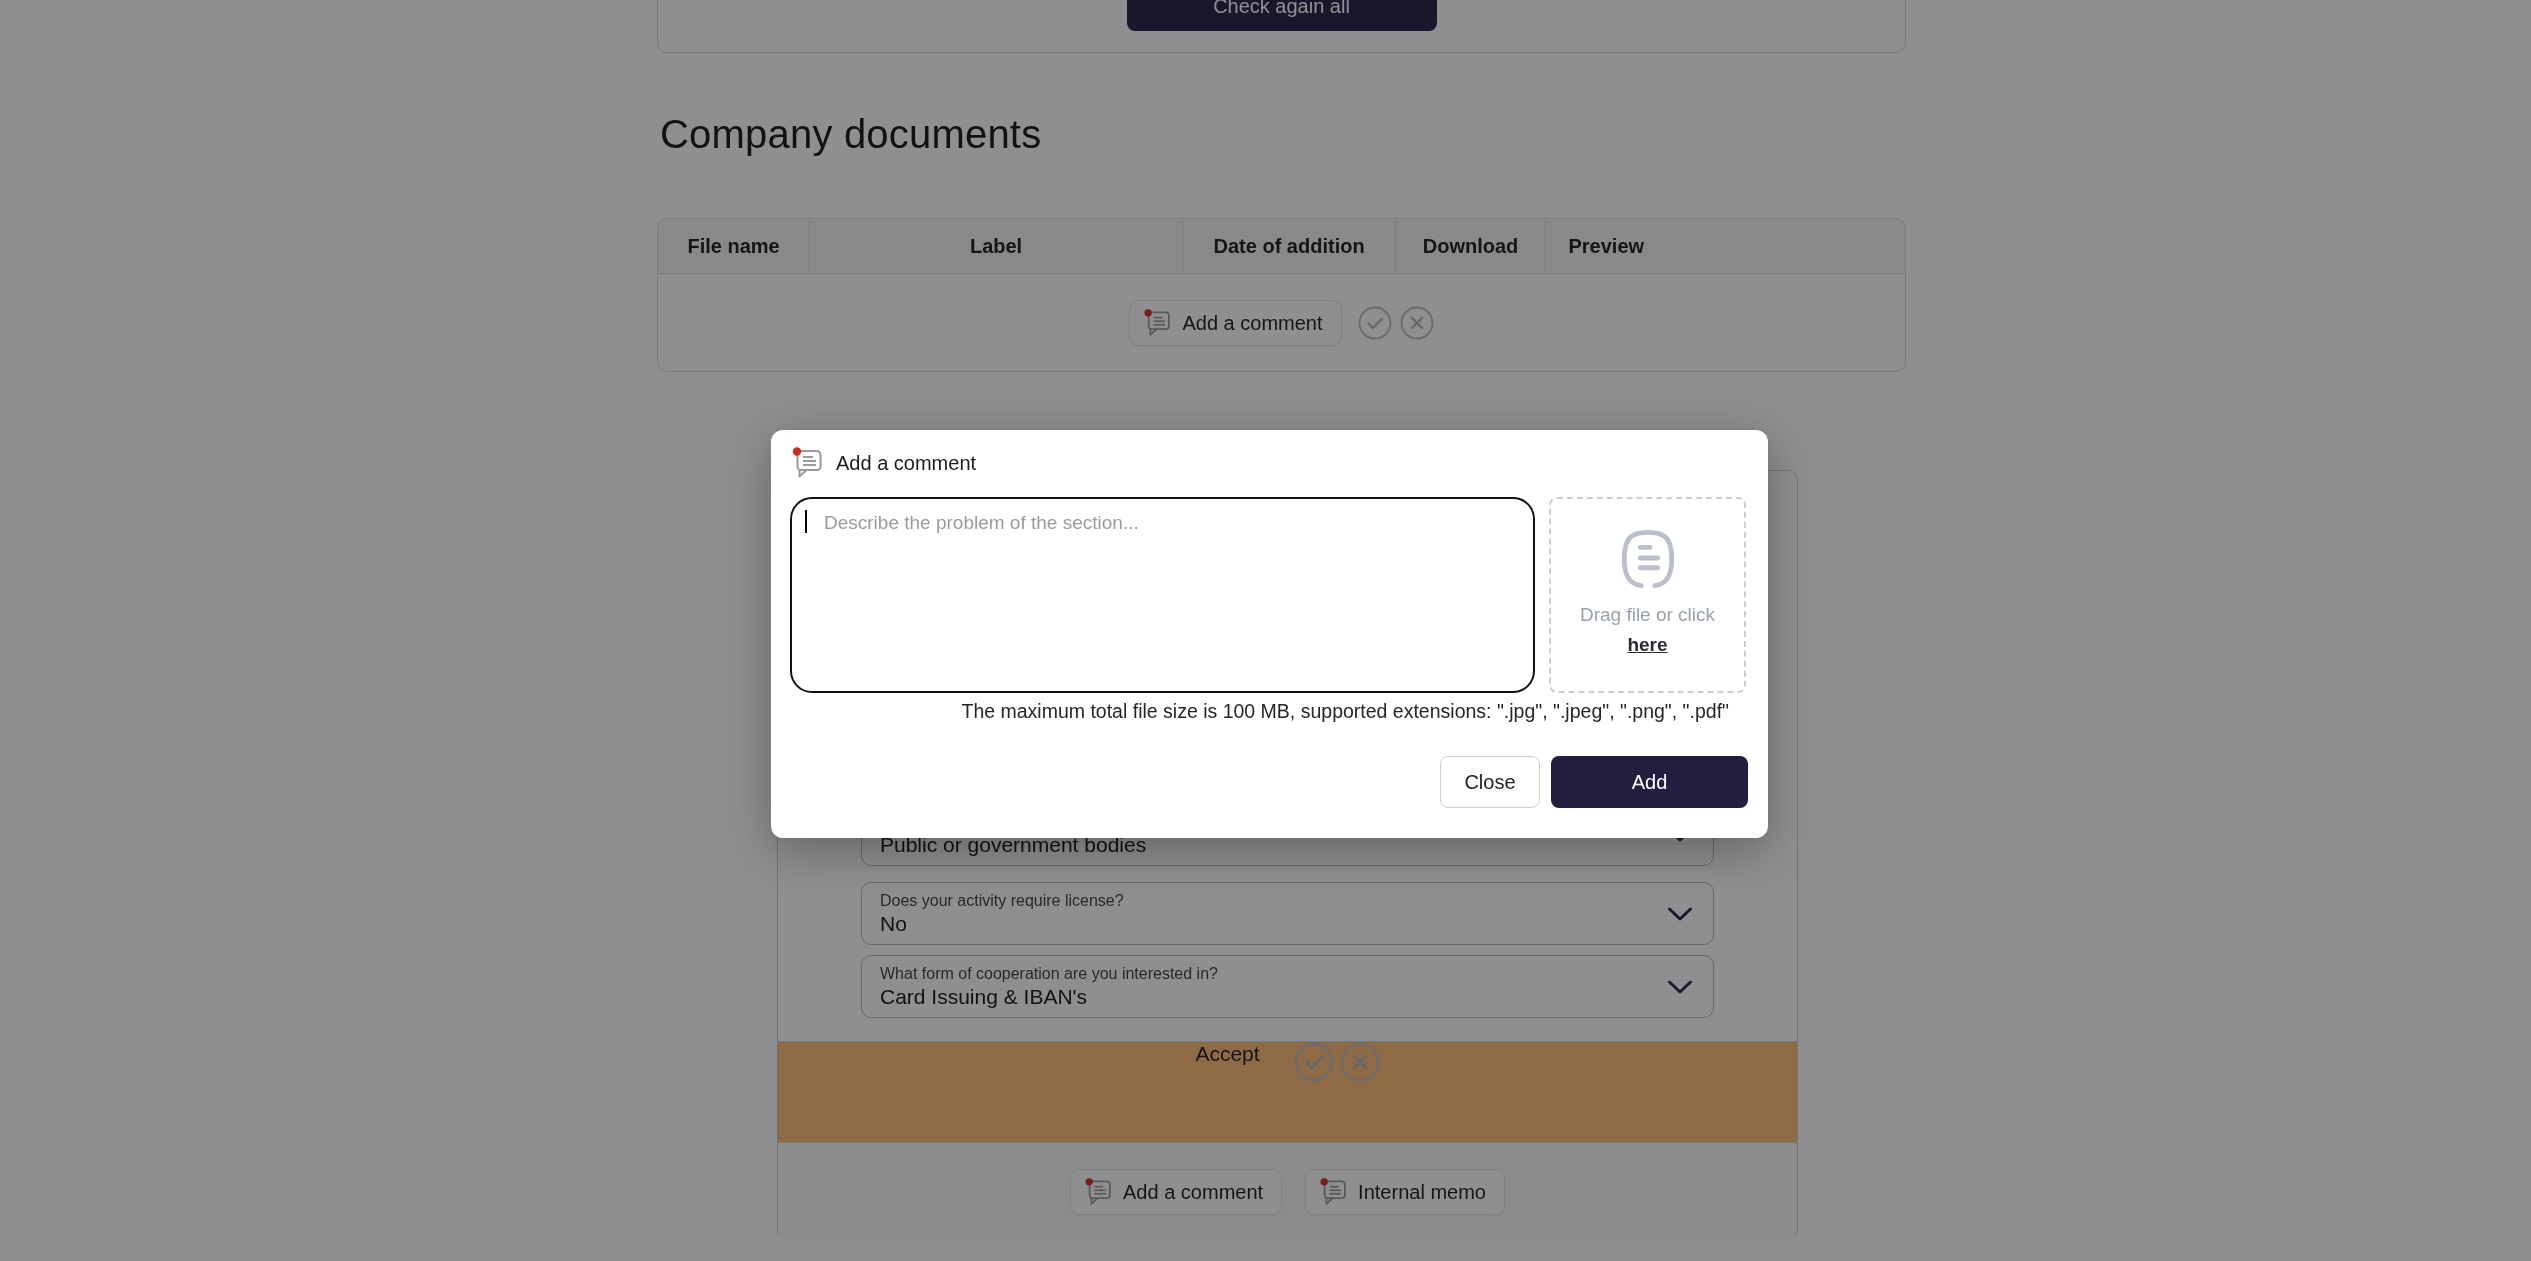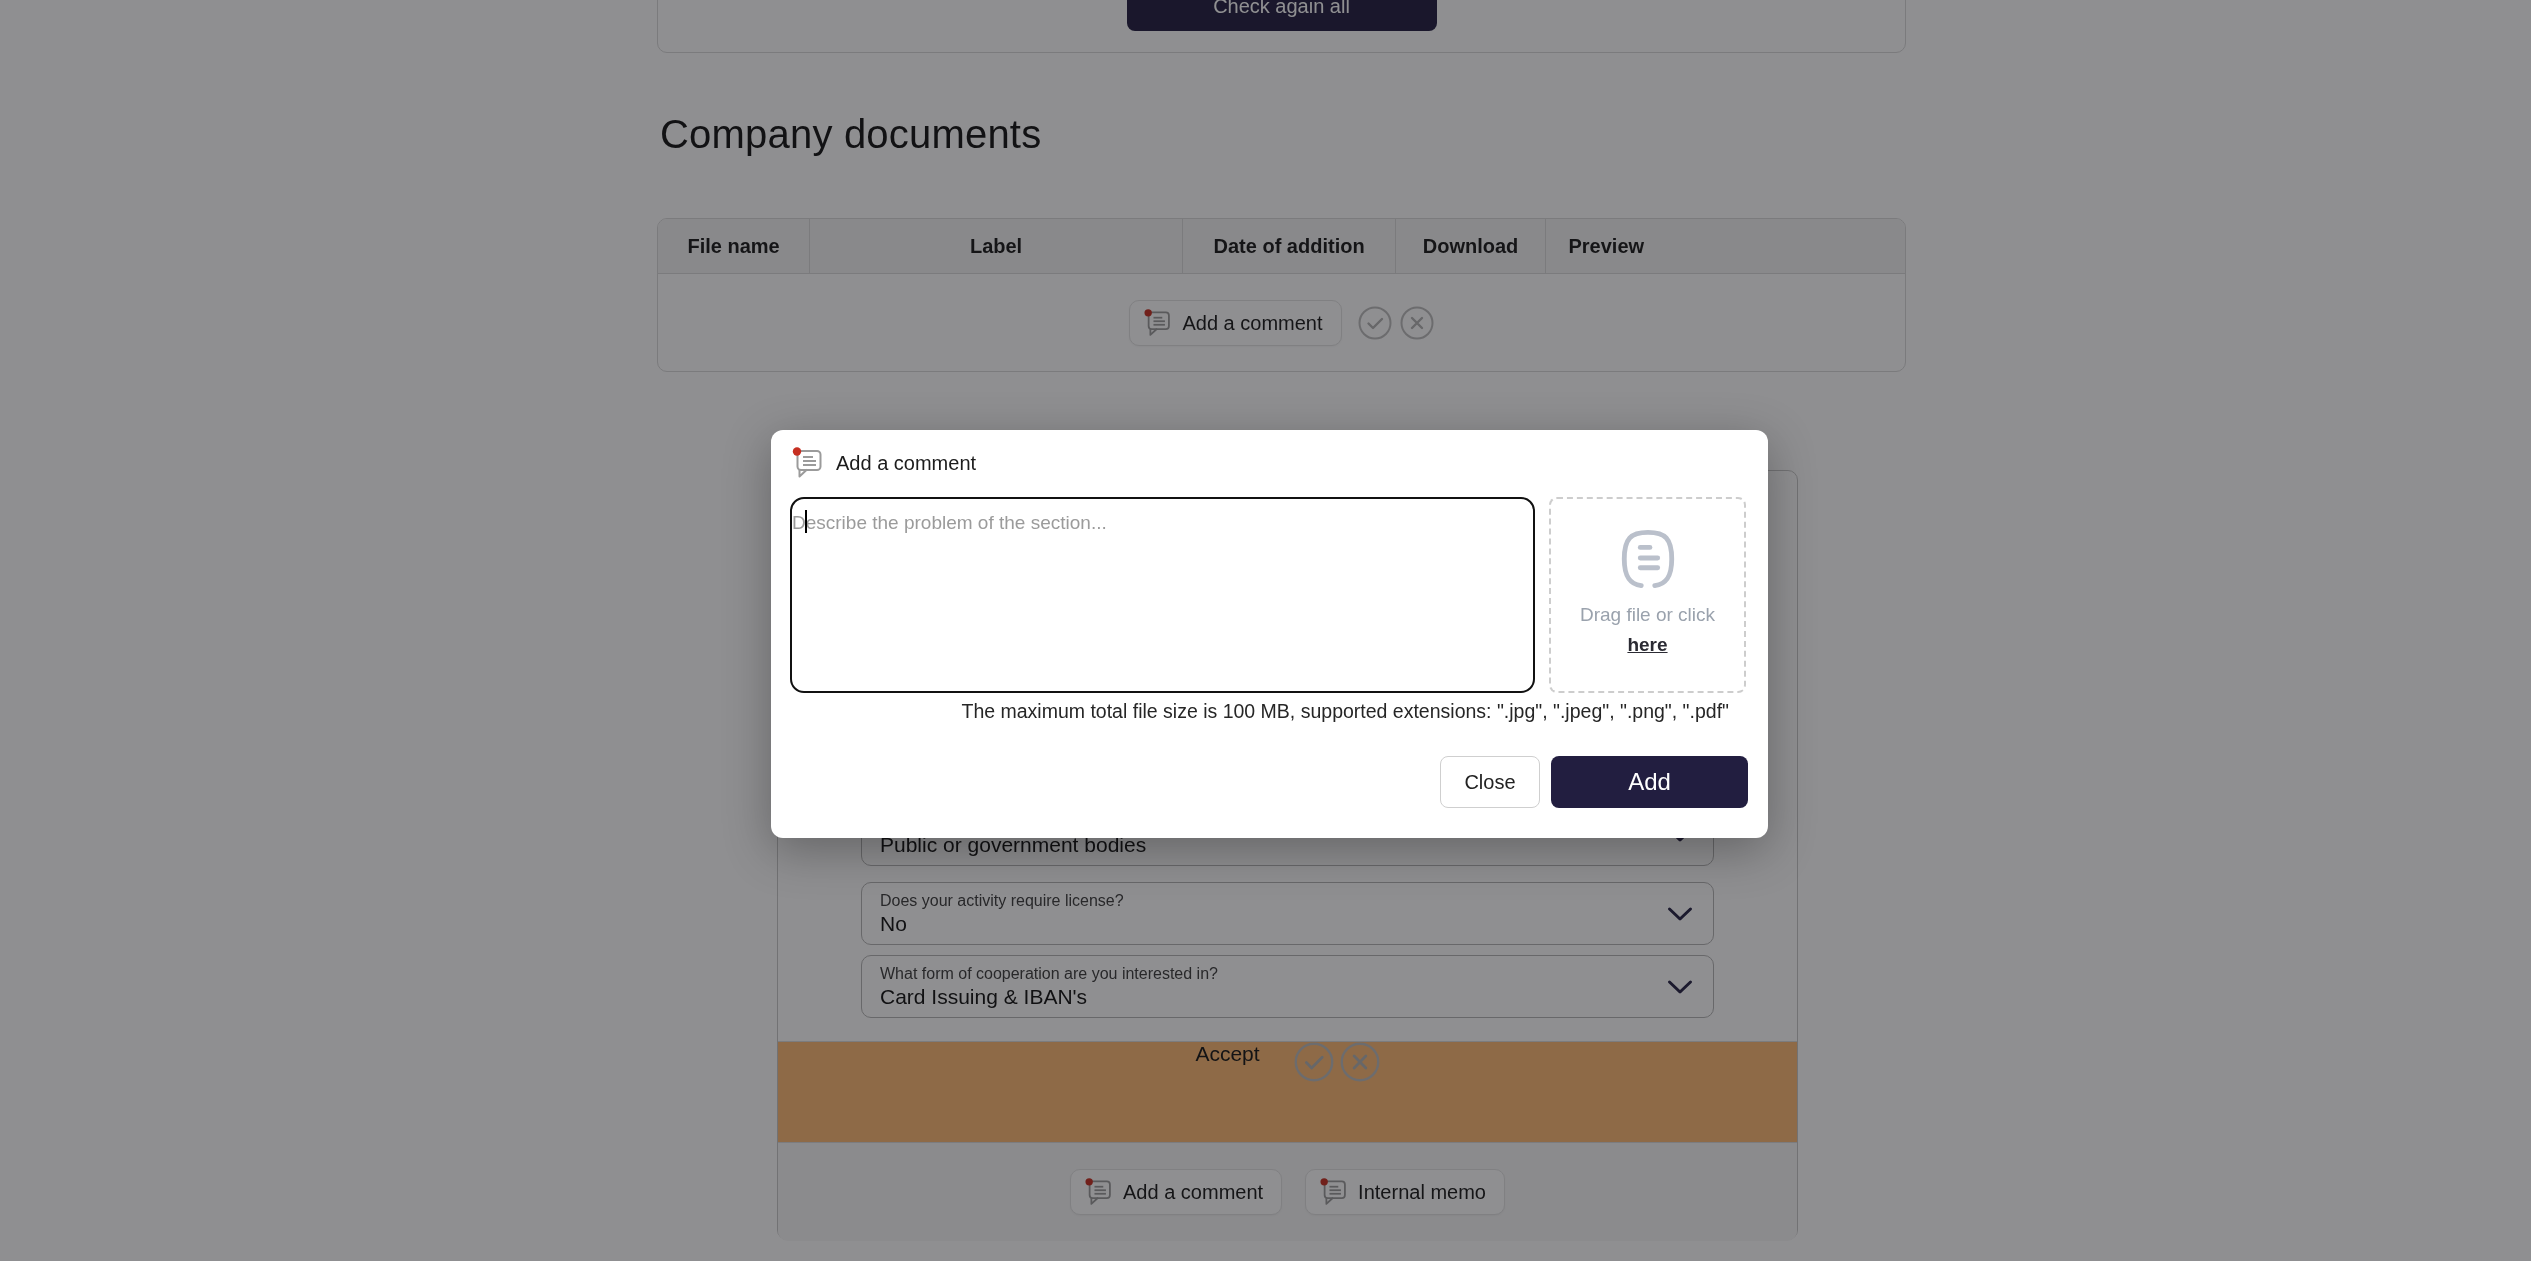--- a/index.html
+++ b/index.html
@@ -99,22 +99,22 @@
     position:absolute; left:771px; top:430px; width:997px; height:408px;
     background:#fff; border-radius:12px; z-index:100;
     box-shadow:0 12px 48px rgba(0,0,0,.3);
   }
   .modal-title-row { position:absolute; left:19px; top:16px; display:flex; align-items:center; gap:12px; }
   .modal-title { font-size:20px; color:#1c1c1c; }
 
   .comment-textarea-wrap { position:absolute; left:19px; top:67px; width:745px; height:196px; }
   .comment-textarea {
     width:100%; height:100%; resize:none;
-    border:2px solid #111; border-radius:14px;
-    padding:13px 0; font-family:inherit; font-size:19px; color:#222;
+    border:2px solid #111; border-radius:22px;
+    padding:13px 32px; font-family:inherit; font-size:19px; color:#222;
     outline:none; background:#fff;
   }
   .comment-textarea::placeholder { color:#9b9b9b; }
   .caret { position:absolute; left:15px; top:13px; width:2px; height:23px; background:#000; }
 
   .dropzone {
     position:absolute; left:778px; top:67px; width:197px; height:196px;
     border:2px dashed #cdcdcd; border-radius:8px; background:#fff;
     display:flex; flex-direction:column; align-items:center;
     padding-top:29px; cursor:pointer; text-align:center;
@@ -132,21 +132,21 @@
     display:flex; gap:11px;
   }
   .btn-close {
     width:100px; height:52px; background:#fff;
     border:1px solid #cfcfcf; border-radius:8px;
     font-family:inherit; font-size:20px; color:#222; cursor:pointer;
   }
   .btn-add {
     width:197px; height:52px; background:#221e40;
     border:none; border-radius:8px;
-    font-family:inherit; font-size:24px; color:#fff; cursor:pointer;
+    font-family:inherit; font-size:20px; color:#fff; cursor:pointer;
   }
 </style>
 </head>
 <body>
 
 <svg width="0" height="0" style="position:absolute">
   <defs>
     <g id="ic-comment">
       <rect x="7.5" y="5" width="23" height="19" rx="3.5" fill="none" stroke="#9b9b9b" stroke-width="2"></rect>
       <path d="M9.5 23.5 v7 l7.5 -7" fill="none" stroke="#9b9b9b" stroke-width="2" stroke-linejoin="round"></path>

